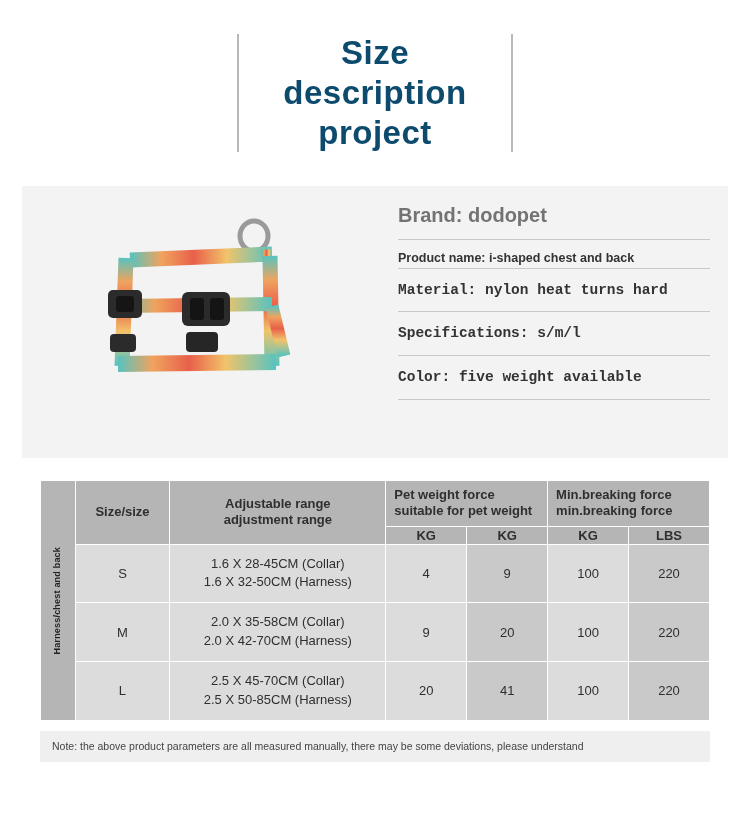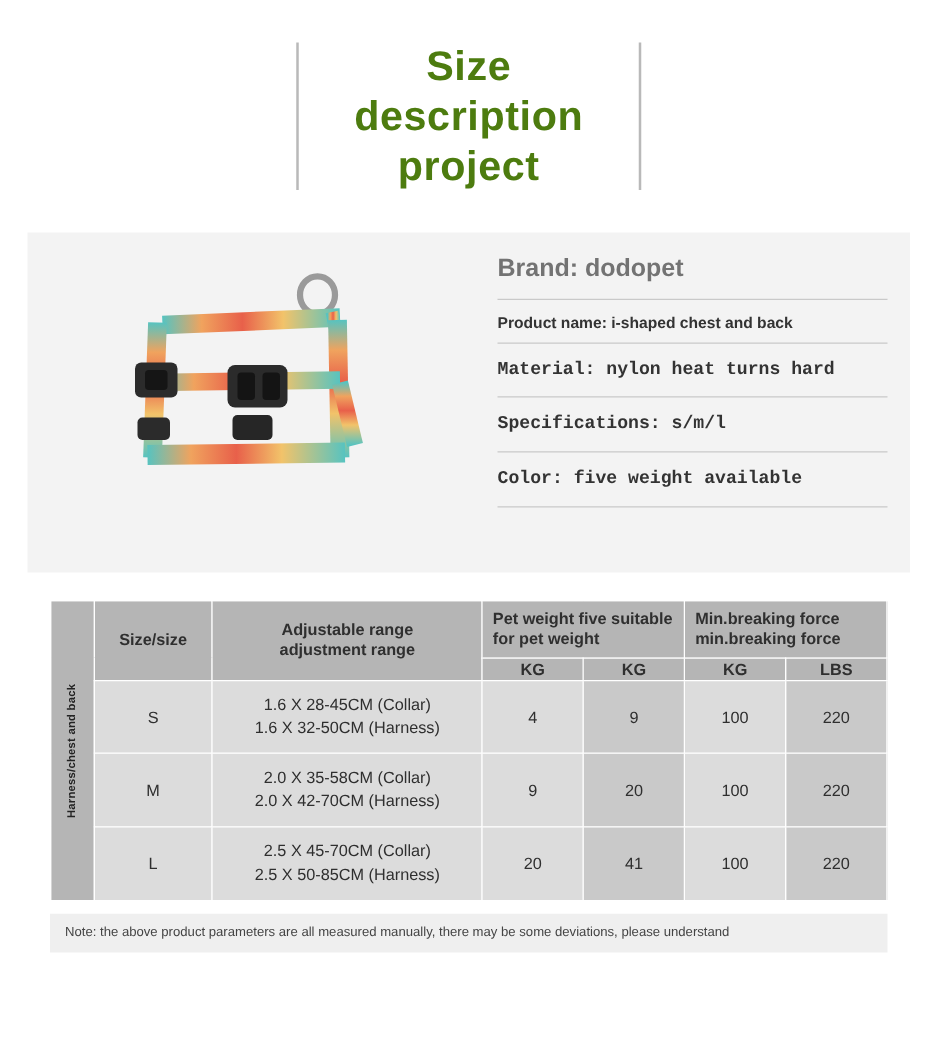--- a/index.html
+++ b/index.html
@@ -44,21 +44,21 @@
     background: #b9b9b9;
     height: 118px;
     flex: 0 0 auto;
   }
   .title-text {
     text-align: center;
     font-size: 33px;
     font-weight: bold;
     line-height: 1.22;
     letter-spacing: 0.5px;
-    color: #4d7c0f;
+    color: #0c4a6e;
     padding: 0 44px;
     white-space: pre-line;
   }
 
   
   .hero {
     position: relative;
     margin: 0 22px;
     width: 706px;
     height: 272px;
@@ -83,21 +83,21 @@
     font-weight: bold;
     color: #737373;
     padding-bottom: 12px;
     border-bottom: 1px solid #c9c9c9;
     margin-bottom: 0;
   }
   .spec-row {
     font-size: 12.5px;
     font-weight: bold;
     color: #333333;
-    padding: 10px 0 7px 0;
+    padding: 10px 0 1px 0;
     border-bottom: 1px solid #c9c9c9;
     line-height: 1.35;
   }
   .spec-row.big {
     font-size: 14.5px;
     padding: 12px 0 11px 0;
     font-family: Liberation Mono, monospace;
   }
   .spec-row.last {
     border-bottom: 1px solid #c9c9c9;
@@ -273,21 +273,21 @@
         <col style="width:75px">
       </colgroup>
       <tbody>
         <tr>
           <td class="side-label" rowspan="5">
             <div class="side-label-inner">Harness/chest and back</div>
           </td>
           <td class="hdr" rowspan="2">Size/size</td>
           <td class="hdr" rowspan="2" style="white-space:pre-line">Adjustable range
 adjustment range</td>
-          <td class="hdr" colspan="2" style="text-align:left;padding-left:8px">Pet weight five suitable for pet weight</td>
+          <td class="hdr" colspan="2" style="text-align:left;padding-left:8px">Pet weight force suitable for pet weight</td>
           <td class="hdr" colspan="2" style="white-space:pre-line;text-align:left;padding-left:8px">Min.breaking force
 min.breaking force</td>
         </tr>
         <tr>
           <td class="hdr-sub">KG</td>
           <td class="hdr-sub">KG</td>
           <td class="hdr-sub">KG</td>
           <td class="hdr-sub">LBS</td>
         </tr>
 

